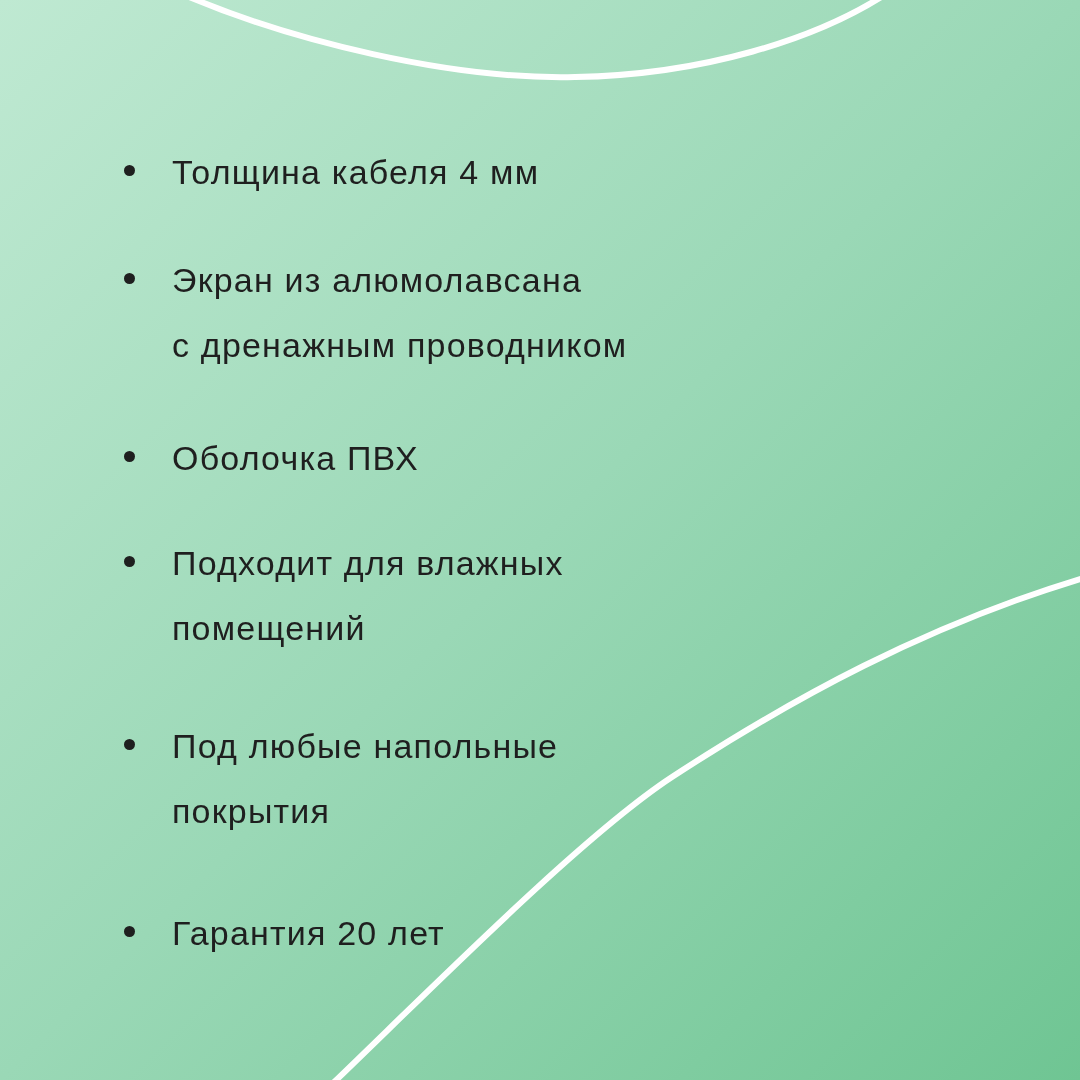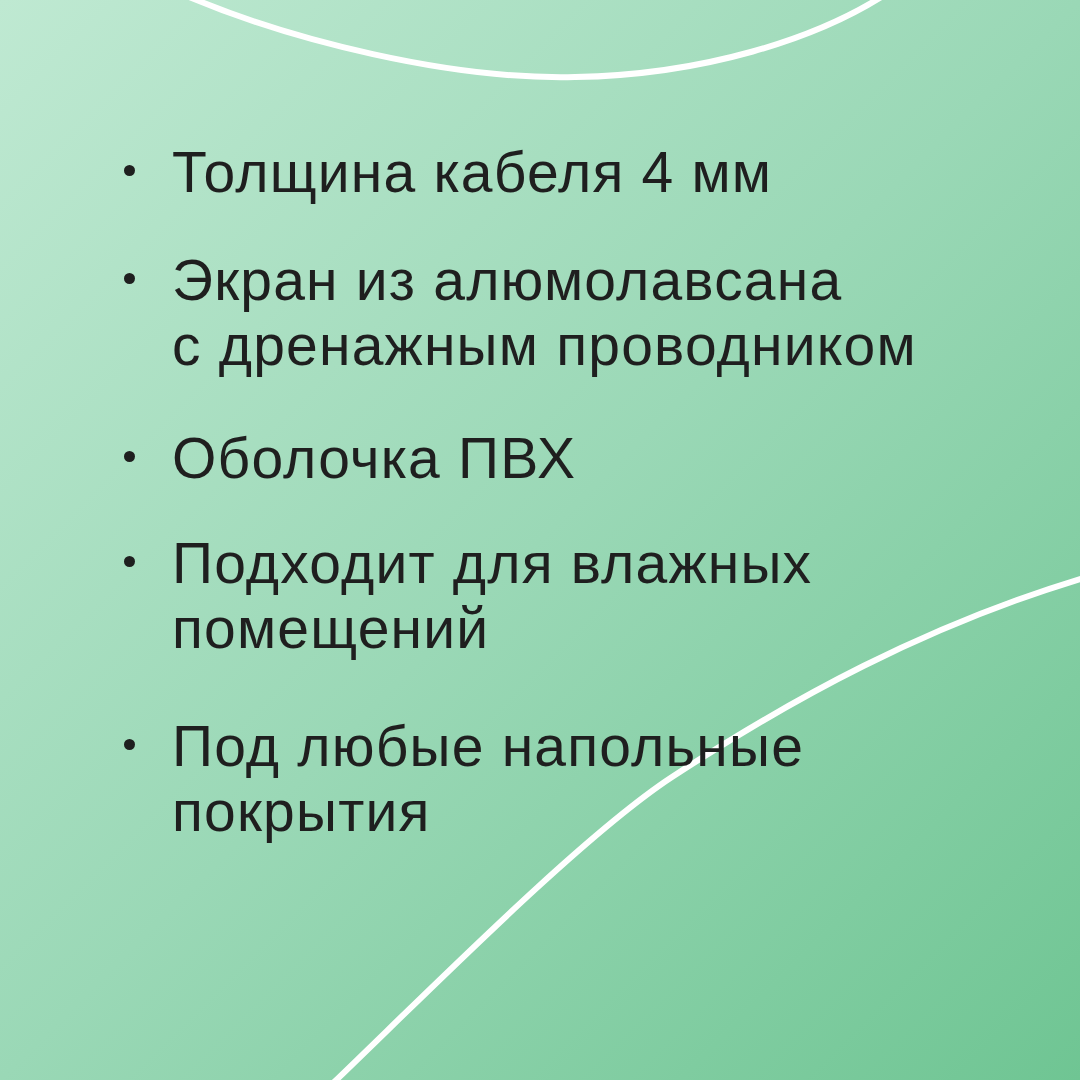--- a/index.html
+++ b/index.html
@@ -50,21 +50,21 @@
       position: absolute;
       left: 1px;
       top: 25px;
       width: 11px;
       height: 11px;
       border-radius: 50%;
       background: #1f1f1f;
     }
     .txt {
       margin-left: 49px;
-      font-size: 57px;
+      font-size: 34px;
       line-height: 65px;
       letter-spacing: 1.2px;
       font-weight: 400;
       color: #1f1f1f;
       white-space: pre-line;
     }
   </style>
 </head>
 <body>
 
@@ -98,15 +98,19 @@
       <div class="txt">Под любые напольные
 покрытия</div>
     </div>
 
     <div class="item item-3">
       <span class="dot"></span>
       <div class="txt">Подходит для влажных
 помещений</div>
     </div>
 
+    <div class="item item-5">
+      <span class="dot"></span>
+      <div class="txt">Гарантия 20 лет</div>
+    </div>
 
   </div>
 </div>
 
 </body></html>

